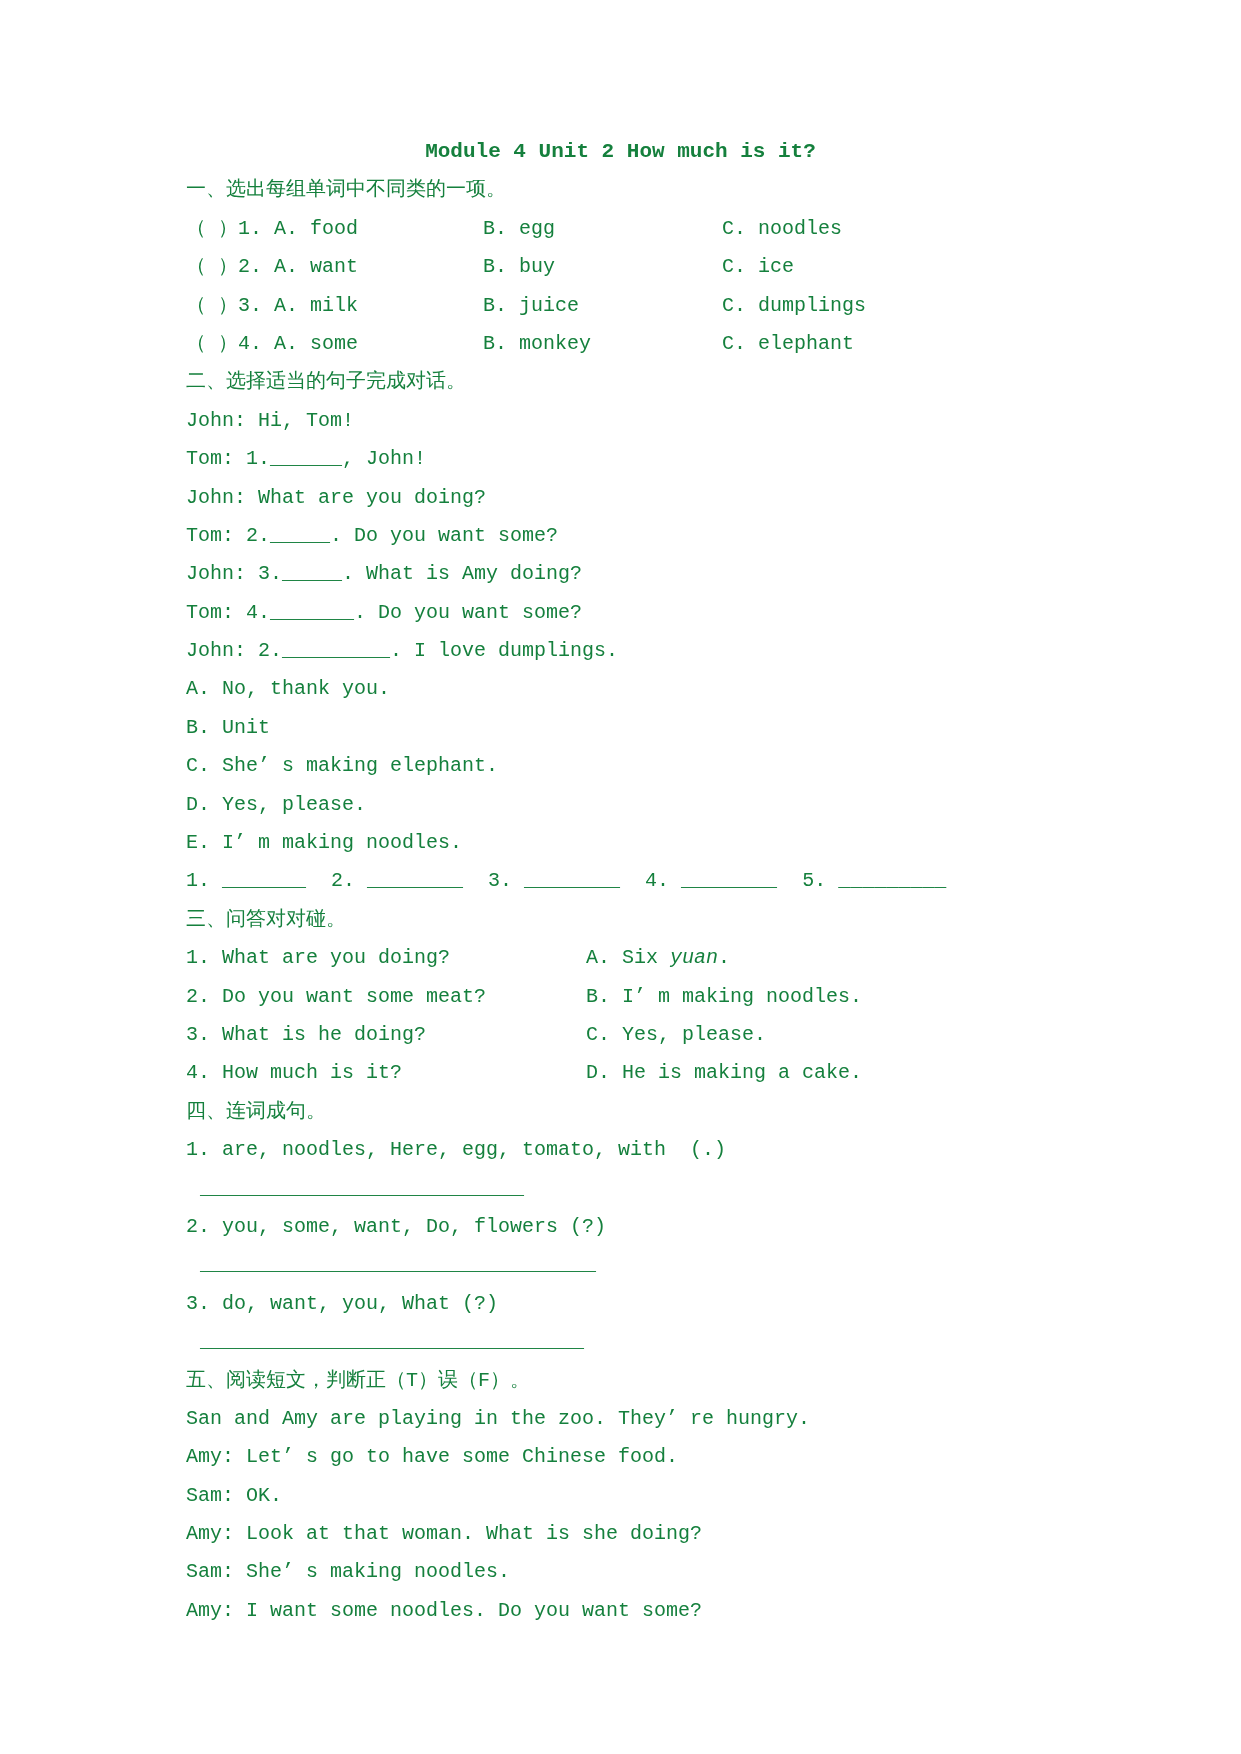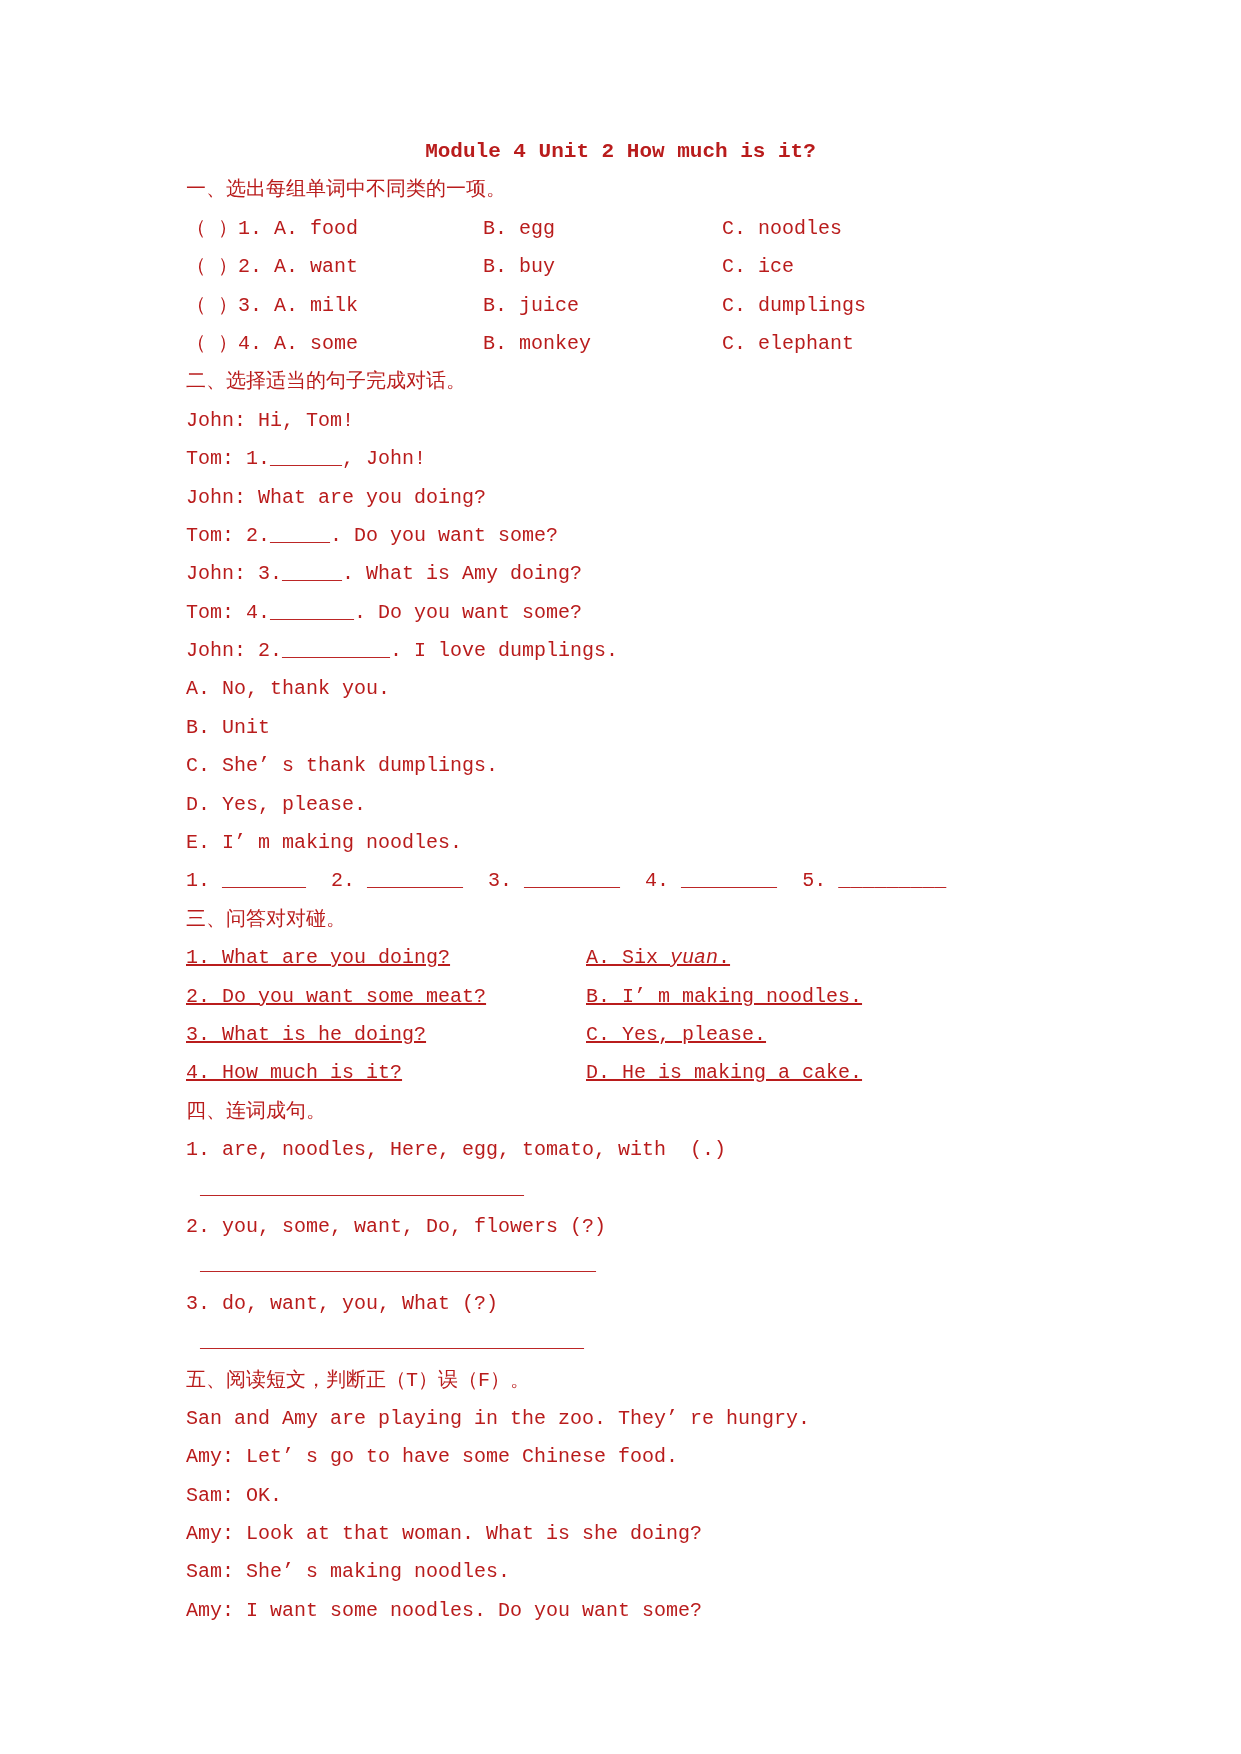--- a/index.html
+++ b/index.html
@@ -1,20 +1,20 @@
 <!DOCTYPE html>
 <html><head>
 <meta charset="utf-8">
 <style>
   html, body { margin: 0; padding: 0; background: #ffffff; }
   .page {
     width: 1241px;
     height: 1754px;
     background: #ffffff;
-    color: #b91c1c;
+    color: #15803d;
     font-family: "Liberation Mono", "DejaVu Sans Mono", monospace;
     font-size: 20px;
     overflow: hidden;
     box-sizing: border-box;
     padding: 133px 150px 0 186px;
   }
   .line {
     height: 38.4px;
     line-height: 38.4px;
     white-space: pre;
@@ -22,21 +22,21 @@
   .title-line {
     text-align: center;
     font-weight: bold;
     font-size: 21px;
     width: 869px;
   }
   .opt-row { display: flex; align-items: center; }
   .opt-row .c1 { width: 297px; }
   .opt-row .c2 { width: 219px; }
   .opt-row .c3 { flex: 1; margin-left: 20px; }
-  .qa-row { display: flex; text-decoration: underline; }
+  .qa-row { display: flex; }
   .qa-row .q { width: 400px; }
   .qa-row .a { flex: 1; }
   .blanks-row { display: flex; gap: 25px; }
   .uline { text-indent: 14px; letter-spacing: 0; }
   i { font-style: italic; }
 </style>
 </head>
 <body>
 
 <div class="page">
@@ -69,21 +69,21 @@
   <div class="line">二、选择适当的句子完成对话。</div>
   <div class="line">John: Hi, Tom!</div>
   <div class="line">Tom: 1.______, John!</div>
   <div class="line">John: What are you doing?</div>
   <div class="line">Tom: 2._____. Do you want some?</div>
   <div class="line">John: 3._____. What is Amy doing?</div>
   <div class="line">Tom: 4._______. Do you want some?</div>
   <div class="line">John: 2._________. I love dumplings.</div>
   <div class="line">A. No, thank you.</div>
   <div class="line">B. Unit</div>
-  <div class="line">C. She’ s thank dumplings.</div>
+  <div class="line">C. She’ s making elephant.</div>
   <div class="line">D. Yes, please.</div>
   <div class="line">E. I’ m making noodles.</div>
 
   <div class="line blanks-row">
     <span>1. _______</span>
     <span>2. ________</span>
     <span>3. ________</span>
     <span>4. ________</span>
     <span>5. _________</span>
   </div>

